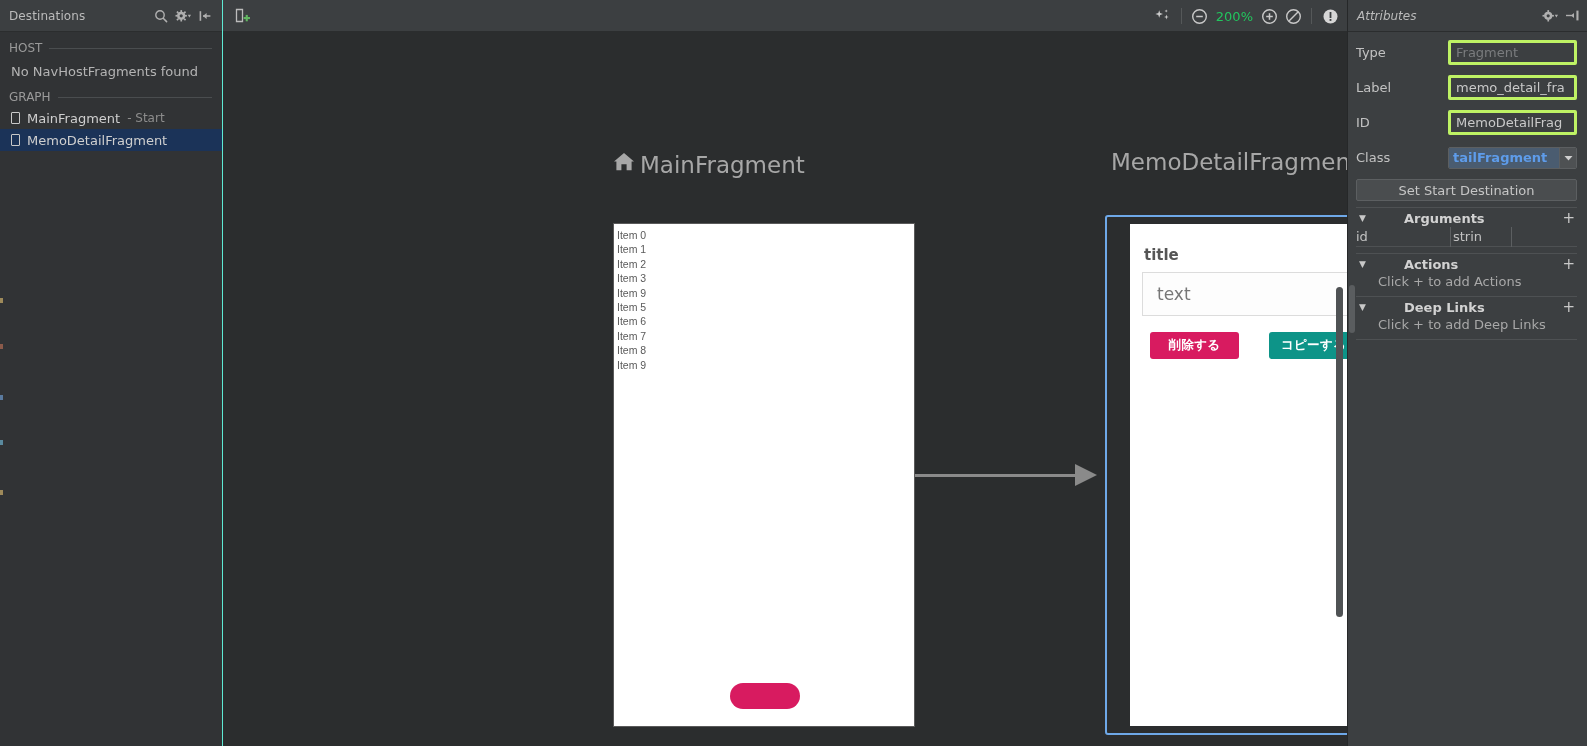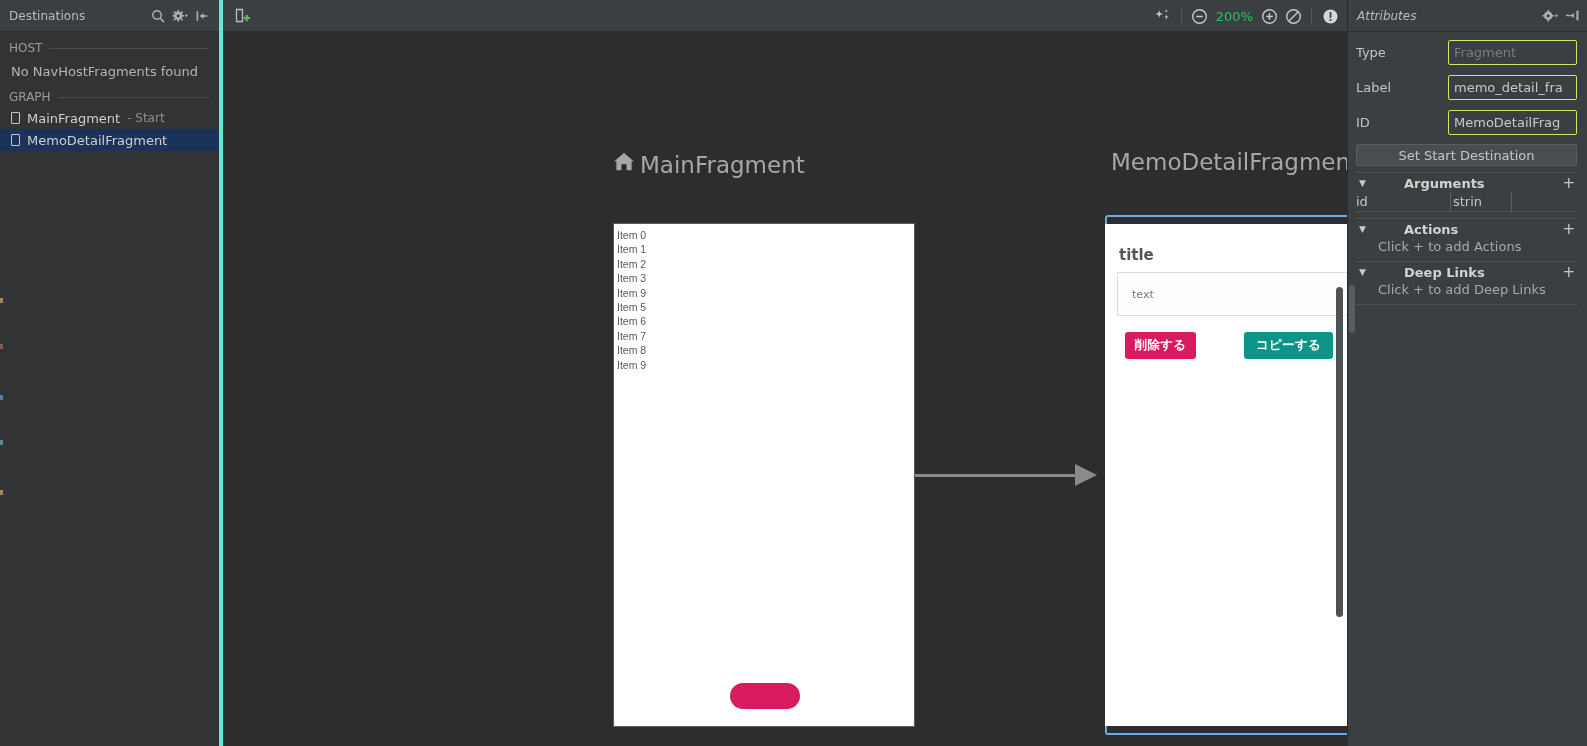--- a/index.html
+++ b/index.html
@@ -18,21 +18,21 @@
     background: #2b2d2e;
   }
 
   
   #left-panel {
     width: 223px; height: 746px;
     background: #313335;
     display: flex; flex-direction: column;
     position: relative;
     flex: 0 0 223px;
-    border-right: 4px solid #5eead4;
+    border-right: 1px solid #5eead4;
   }
   #left-header {
     height: 32px;
     display: flex; align-items: center;
     padding: 0 6px 0 9px;
     background: #3c3f41;
     border-bottom: 1px solid #2b2d2e;
   }
   #left-header .title {
     font-size: 12px; color: #bbbbbb;
@@ -140,45 +140,45 @@
     position: absolute; left: 882px; top: 183px;
     width: 318px; height: 520px;
   }
   #detail-sel {
     position: absolute; inset: 0;
     border: 2px solid #6ea8e8;
     border-radius: 3px;
     background: #2b2d2e;
   }
   #detail-screen {
-    position: absolute; left: 0; top: 9px;
+    position: absolute; left: 25px; top: 9px;
     width: 300px; height: 502px;
     background: #ffffff;
   }
   #detail-title {
     position: absolute; left: 14px; top: 22px;
     font-size: 15px; font-weight: bold; color: #555555;
   }
   #detail-input {
     position: absolute; left: 12px; top: 48px;
     width: 276px; height: 44px;
     border: 1px solid #dcdcdc;
     background: #fdfdfd;
     display: flex; align-items: center;
     padding-left: 14px;
   }
-  #detail-input span { font-size: 11px; color: #777777; }
+  #detail-input span { font-size: 17px; color: #777777; }
   .mbtn {
     position: absolute; top: 108px;
     height: 27px; border-radius: 3px;
     display: flex; align-items: center; justify-content: center;
     color: #ffffff; font-size: 12.5px; font-weight: bold;
     letter-spacing: .3px;
   }
-  #btn-delete { left: 20px; width: 71px; background: #d81b60; }
+  #btn-delete { left: 20px; width: 89px; background: #d81b60; }
   #btn-copy   { left: 139px; width: 89px; background: #0d9488; }
 
   
   #conn-line {
     position: absolute; left: 692px; top: 442px;
     width: 165px; height: 3px; background: #8a8a8a;
   }
   #conn-head {
     position: absolute; left: 852px; top: 432px;
     width: 0; height: 0;
@@ -210,21 +210,21 @@
   }
   #right-header .title { font-size: 12px; color: #bbbbbb; flex: 1 1 auto; }
   #right-body { padding: 7px 10px 0 8px; }
   .attr-row {
     display: flex; align-items: center;
     height: 27px; margin-bottom: 8px;
   }
   .attr-row .lab { width: 92px; font-size: 13px; color: #c2c2c2; }
   .attr-field {
     flex: 1 1 auto; height: 25px;
-    border: 1px solid #bef264; border-radius: 2px;
+    border: 3px solid #bef264; border-radius: 2px;
     background: #3c3f41;
     display: flex; align-items: center;
     padding: 0 5px;
     font-size: 13px; color: #c9c9c9;
     overflow: hidden; white-space: nowrap;
   }
   .attr-field.disabled { color: #7a7c7e; }
   .attr-combo {
     flex: 1 1 auto; height: 22px;
     display: flex; align-items: stretch;
@@ -510,20 +510,31 @@
       <div class="attr-row">
         <span class="lab">Label</span>
         <span class="attr-field">memo_detail_fra</span>
       </div>
 
       <div class="attr-row">
         <span class="lab">ID</span>
         <span class="attr-field">MemoDetailFrag</span>
       </div>
 
+      <div class="attr-row">
+        <span class="lab">Class</span>
+        <span class="attr-combo">
+          <span class="val">tailFragment</span>
+          <span class="arrow">
+            <svg width="9" height="6" viewBox="0 0 9 6">
+                <path d="M0.5 1 L8.5 1 L4.5 5.4 Z" fill="#cfcfcf"></path>
+              </svg>
+          </span>
+        </span>
+      </div>
 
       <div id="set-start-btn">Set Start Destination</div>
 
       <div class="grp-head">
         <span class="tri">▼</span>
         <span class="gname">Arguments</span>
         <span class="plus">+</span>
       </div>
       <div class="arg-row">
         <span class="k">id</span>

